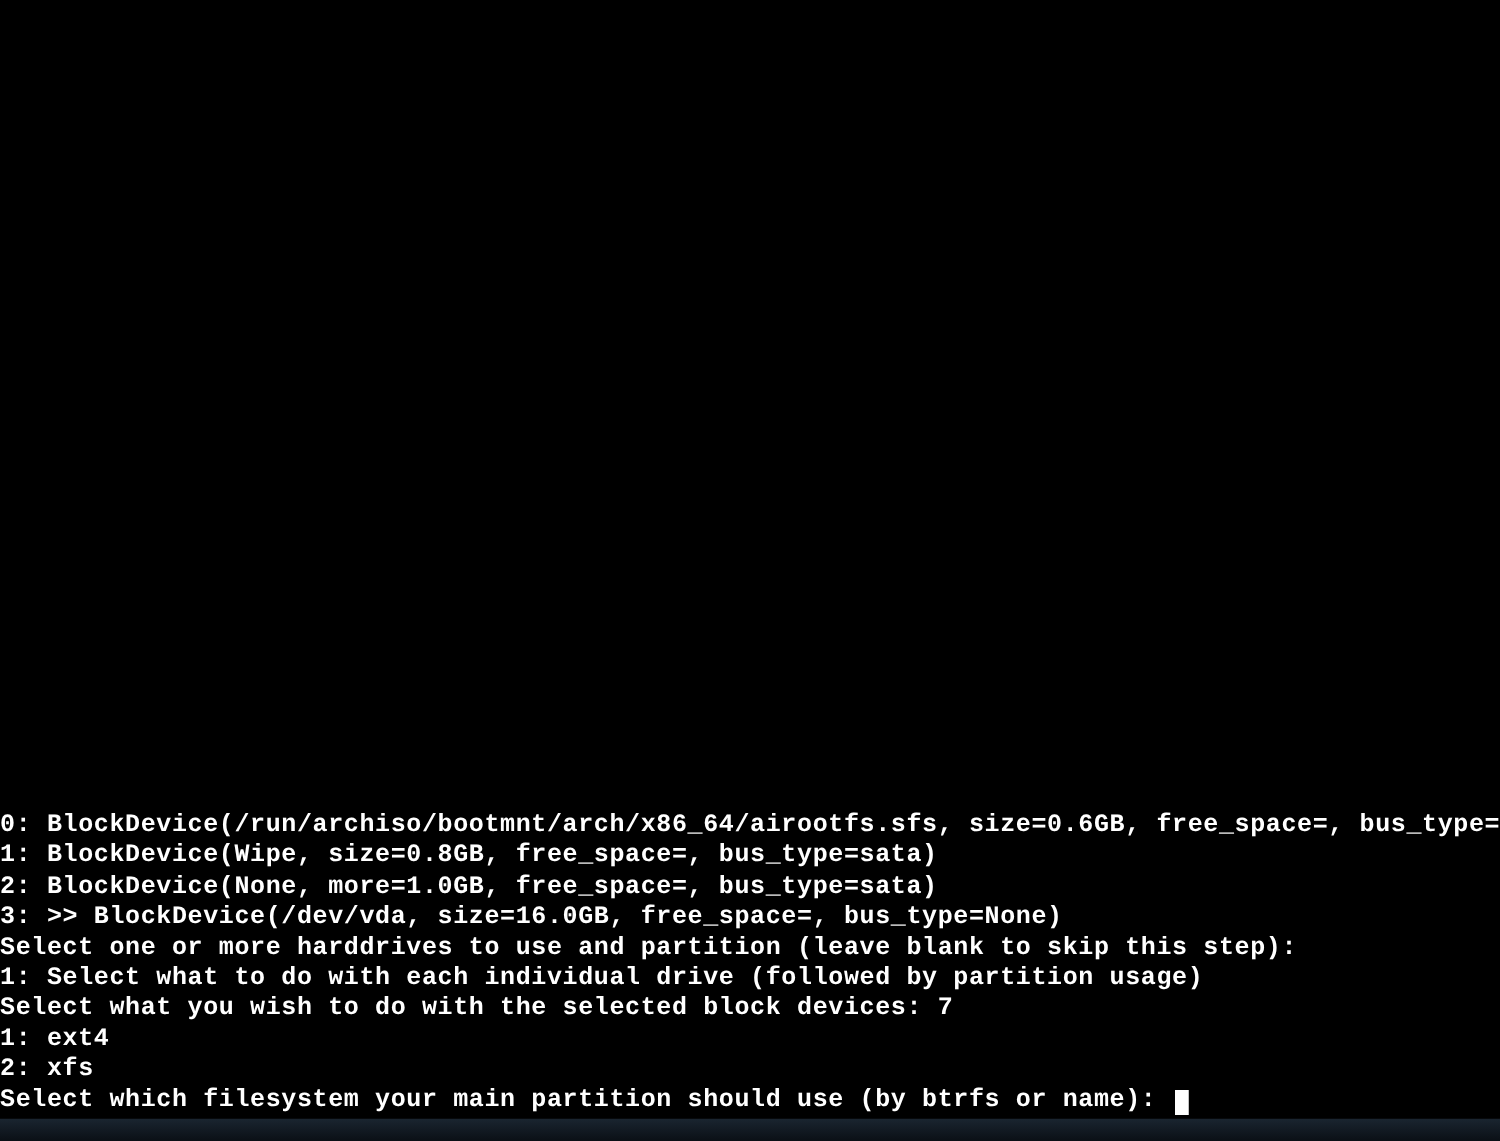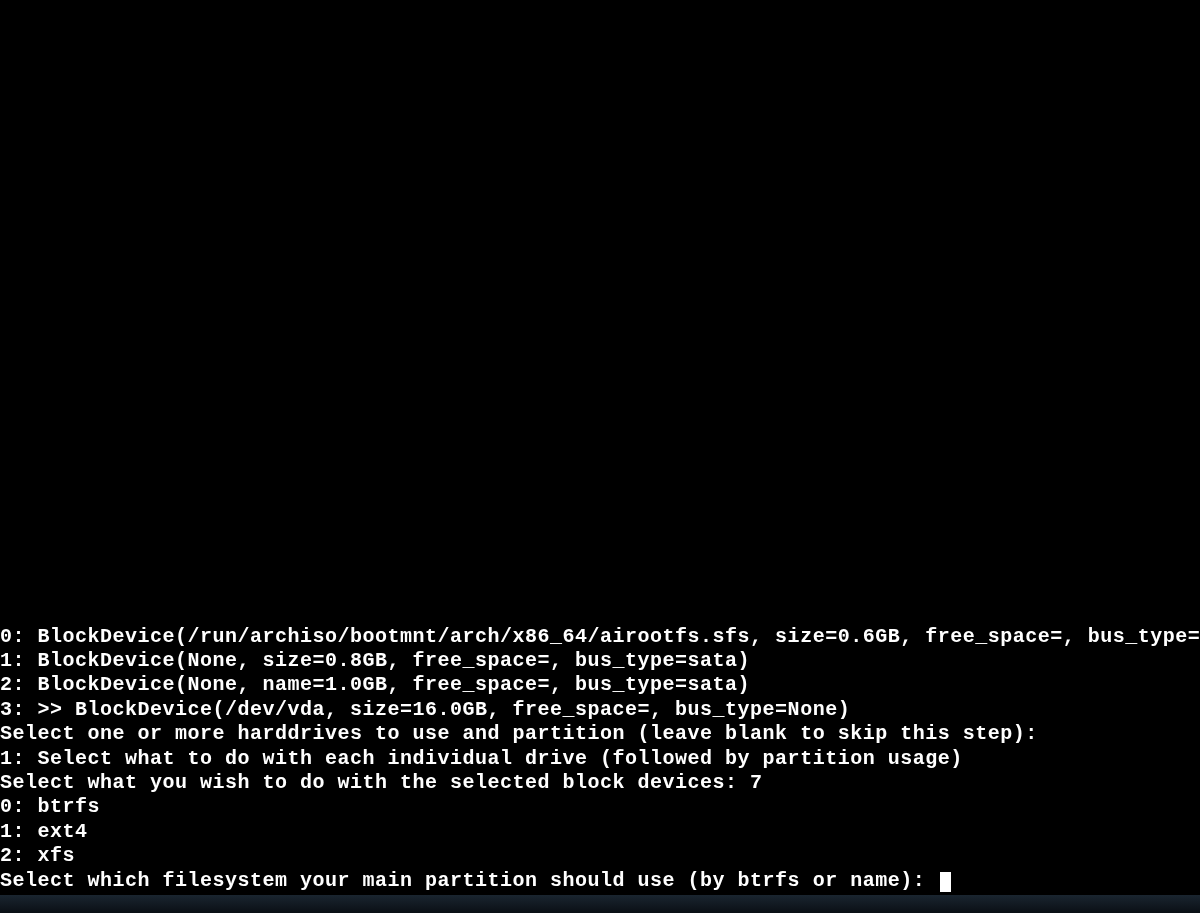--- a/index.html
+++ b/index.html
@@ -49,25 +49,24 @@
       height: 18px;
       background: linear-gradient(to bottom, #1a2530 0%, #0a0f15 100%);
     }
   </style>
 </head>
 <body>
 
 <div class="terminal-content">
   <span class="line">0: BlockDevice(/run/archiso/bootmnt/arch/x86_64/airootfs.sfs, size=0.6GB, free_space=, bus_type=None</span>
   <span class="blank-line"></span>
-  <span class="line">1: BlockDevice(None, size=0.8GB, free_space=, bus_type=sata)</span>
-  <span class="line">2: BlockDevice(None, name=1.0GB, free_space=, bus_type=sata)</span>
+  <span class="line">1: BlockDevice(Wipe, size=0.8GB, free_space=, bus_type=sata)</span>
+  <span class="line">2: BlockDevice(None, more=1.0GB, free_space=, bus_type=sata)</span>
   <span class="line">3: &gt;&gt; BlockDevice(/dev/vda, size=16.0GB, free_space=, bus_type=None)</span>
   <span class="line">Select one or more harddrives to use and partition (leave blank to skip this step):</span>
   <span class="line">1: Select what to do with each individual drive (followed by partition usage)</span>
   <span class="line">Select what you wish to do with the selected block devices: 7</span>
-  <span class="line">0: btrfs</span>
   <span class="line">1: ext4</span>
   <span class="line">2: xfs</span>
   <span class="line"><span>Select which filesystem your main partition should use (by btrfs or name): </span><span class="cursor"></span></span>
 </div>
 
 <div class="bottom-bar"></div>
 
 </body></html>

